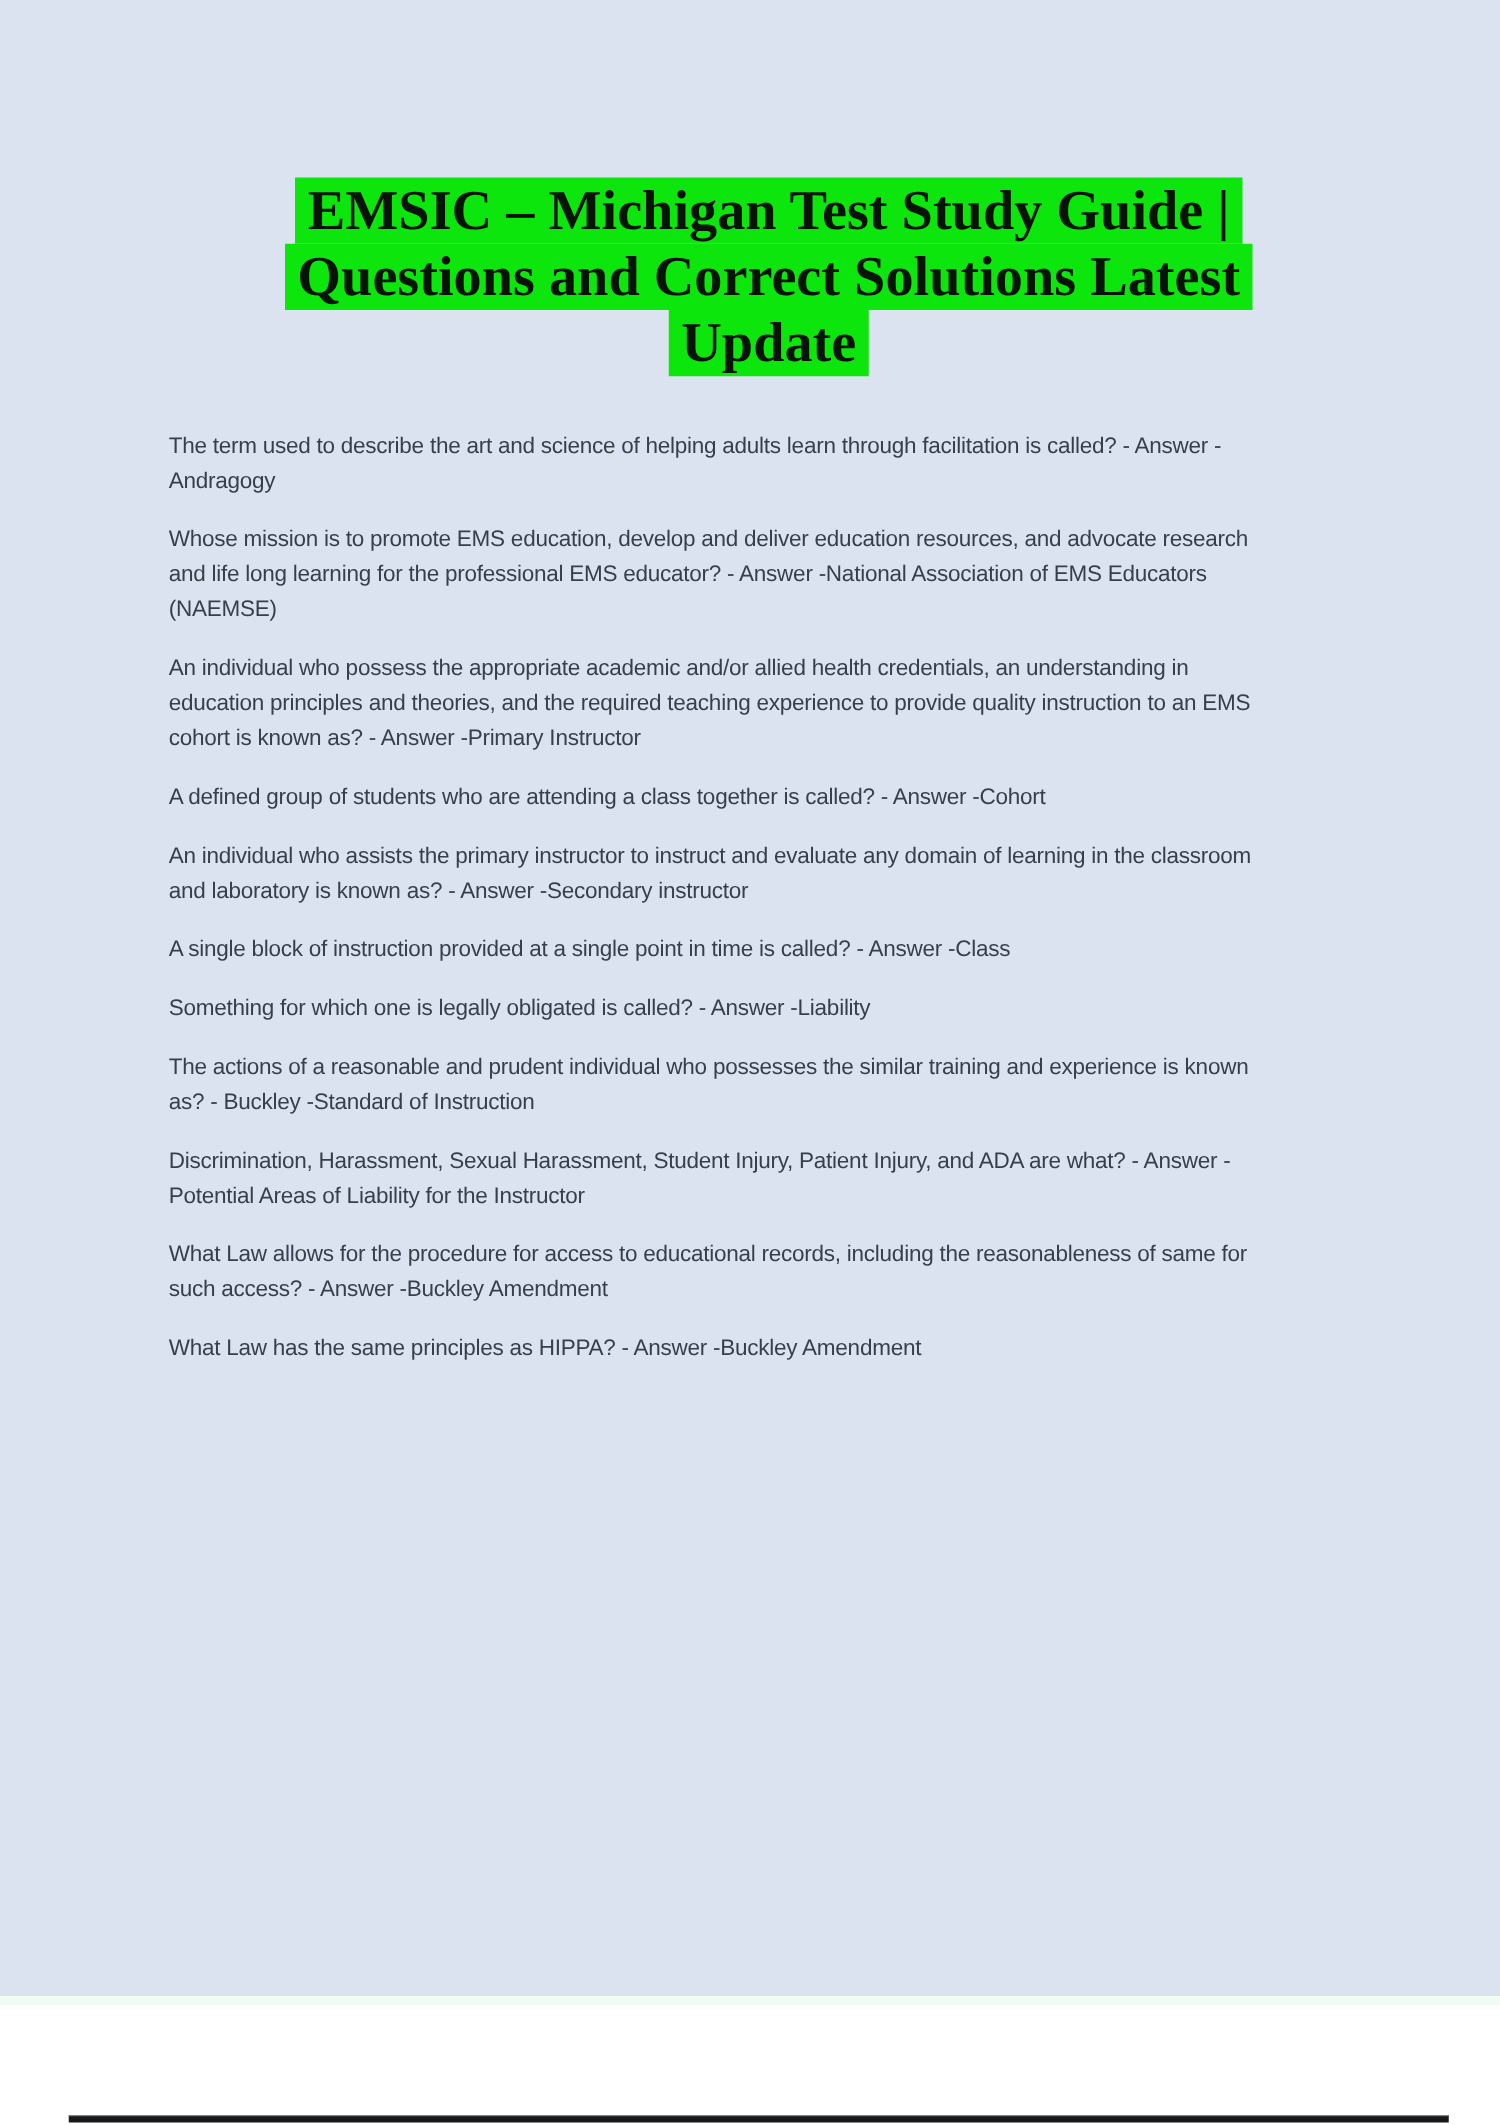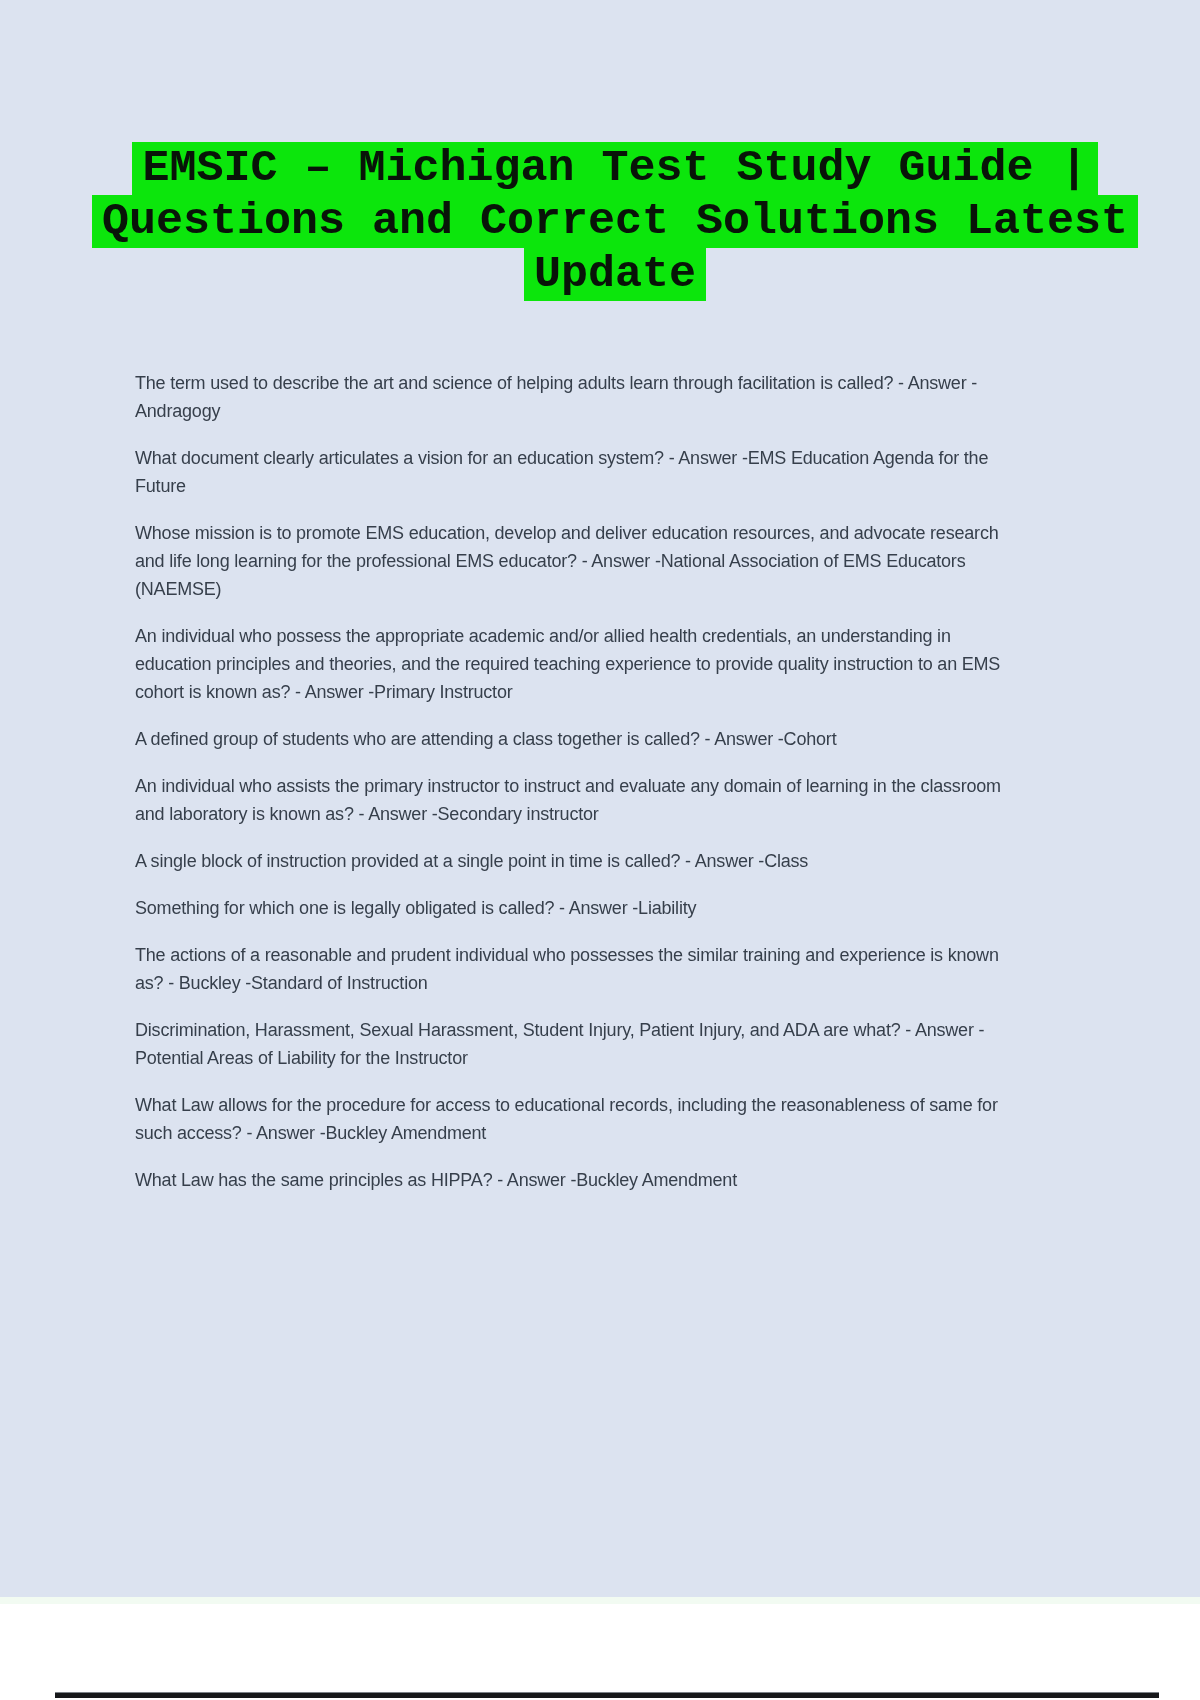--- a/index.html
+++ b/index.html
@@ -36,38 +36,38 @@
     height: 5px;
     background: #17181a;
     border-top: 1px solid #7d8288;
   }
   .title-wrap {
     position: absolute;
     left: 30px;
     top: 142px;
     width: 1170px;
     text-align: center;
-    font-family: Liberation Mono, monospace;
+    font-family: Liberation Serif, serif;
     font-weight: 700;
     font-size: 45px;
     line-height: 53px;
     color: #081408;
   }
   .title-line {
     margin: 0;
   }
   .title-line .hl {
     display: inline-block;
     background: #0ce60c;
     padding: 0 10px;
   }
   .qa-list {
     position: absolute;
     left: 135px;
-    top: 369px;
+    top: 342px;
     width: 876px;
   }
   .qa-item {
     margin: 0 0 19px 0;
     font-family: "Liberation Sans", sans-serif;
     font-size: 18px;
     letter-spacing: -0.2px;
     line-height: 28px;
     color: #363f4b;
   }
@@ -79,21 +79,20 @@
 <div class="page-tint-strip"></div>
 
 <div class="title-wrap">
   <div class="title-line"><span class="hl">EMSIC – Michigan Test Study Guide |</span></div>
   <div class="title-line"><span class="hl">Questions and Correct Solutions Latest</span></div>
   <div class="title-line"><span class="hl">Update</span></div>
 </div>
 
 <div class="qa-list">
   <p class="qa-item">The term used to describe the art and science of helping adults learn through facilitation is called? - Answer -Andragogy</p>
-  <p class="qa-item">What document clearly articulates a vision for an education system? - Answer -EMS Education Agenda for the Future</p>
   <p class="qa-item">Whose mission is to promote EMS education, develop and deliver education resources, and advocate research and life long learning for the professional EMS educator? - Answer -National Association of EMS Educators (NAEMSE)</p>
   <p class="qa-item">An individual who possess the appropriate academic and/or allied health credentials, an understanding in education principles and theories, and the required teaching experience to provide quality instruction to an EMS cohort is known as? - Answer -Primary Instructor</p>
   <p class="qa-item">A defined group of students who are attending a class together is called? - Answer -Cohort</p>
   <p class="qa-item">An individual who assists the primary instructor to instruct and evaluate any domain of learning in the classroom and laboratory is known as? - Answer -Secondary instructor</p>
   <p class="qa-item">A single block of instruction provided at a single point in time is called? - Answer -Class</p>
   <p class="qa-item">Something for which one is legally obligated is called? - Answer -Liability</p>
   <p class="qa-item">The actions of a reasonable and prudent individual who possesses the similar training and experience is known as? - Buckley -Standard of Instruction</p>
   <p class="qa-item">Discrimination, Harassment, Sexual Harassment, Student Injury, Patient Injury, and ADA are what? - Answer -Potential Areas of Liability for the Instructor</p>
   <p class="qa-item">What Law allows for the procedure for access to educational records, including the reasonableness of same for such access? - Answer -Buckley Amendment</p>
   <p class="qa-item">What Law has the same principles as HIPPA? - Answer -Buckley Amendment</p>

